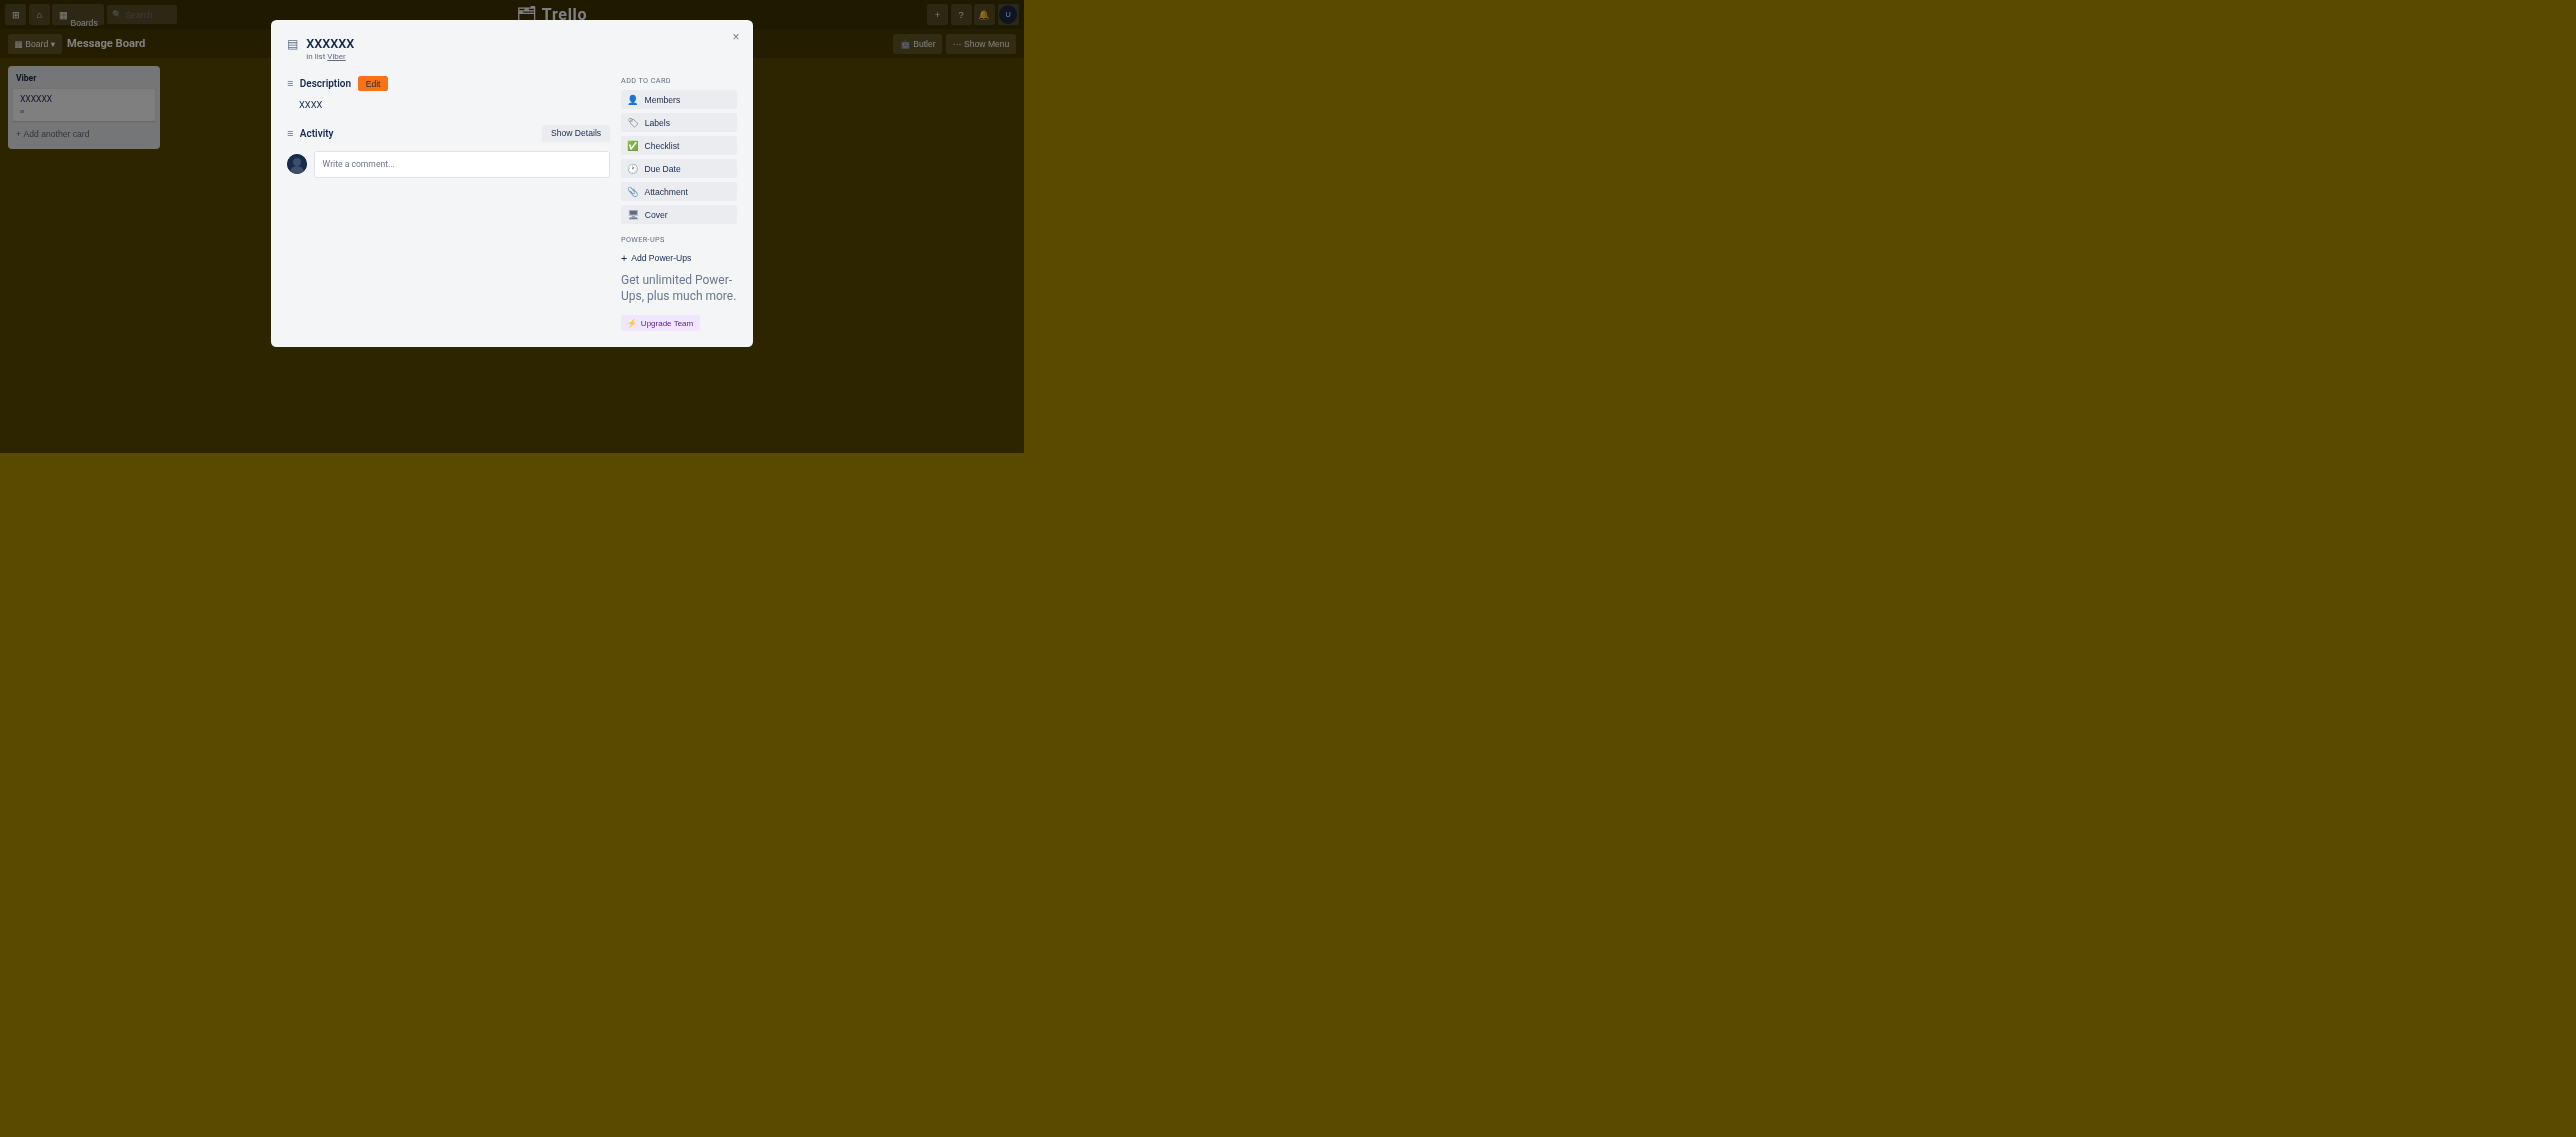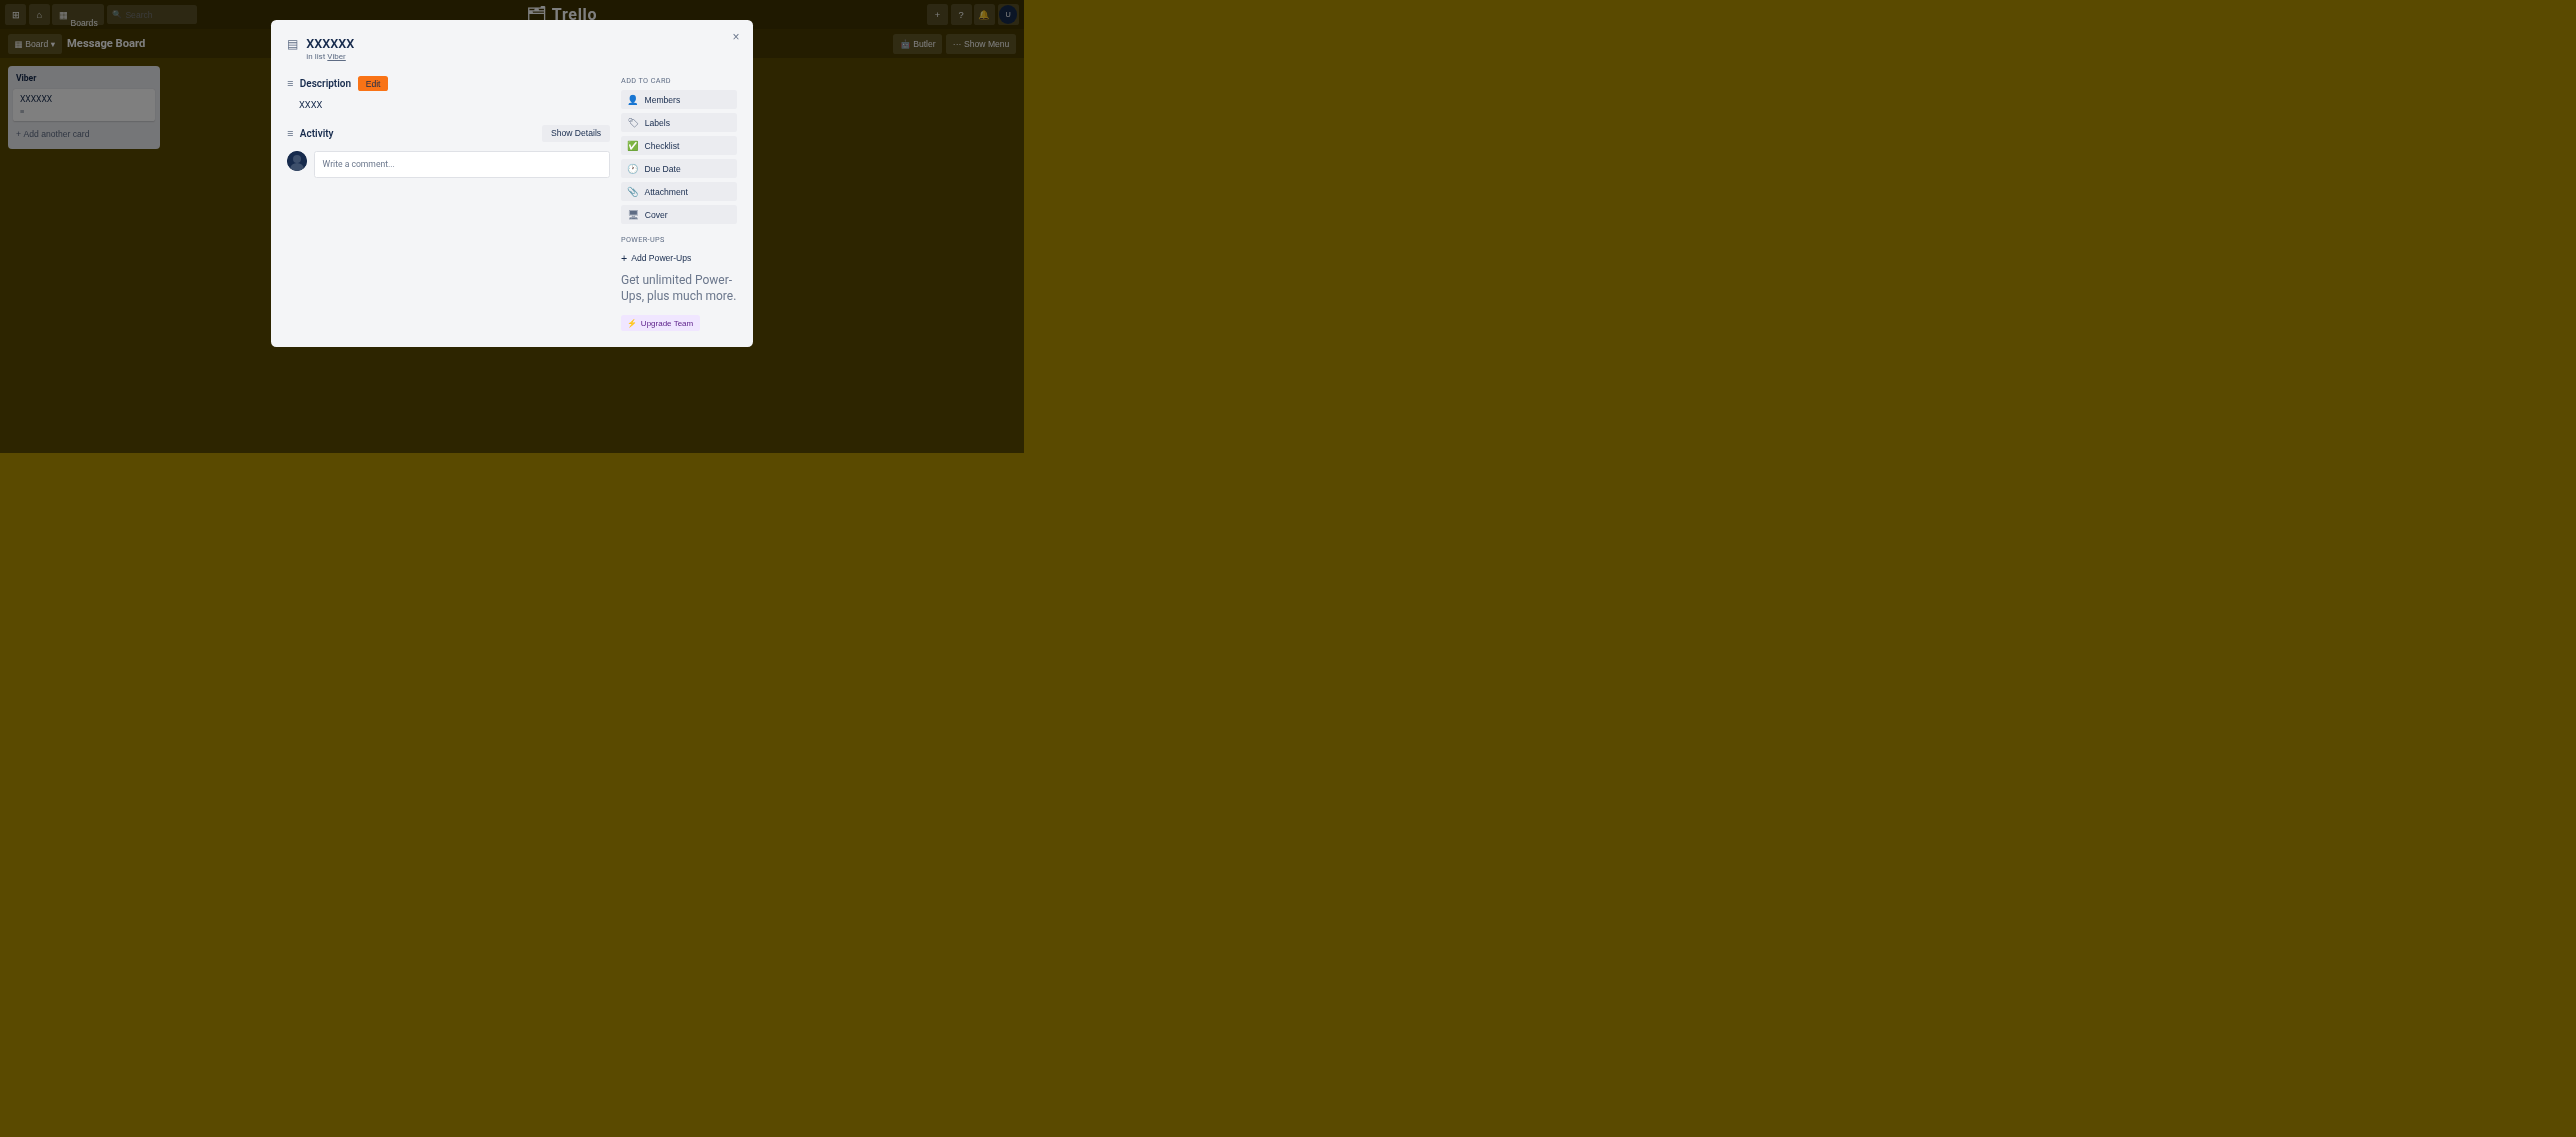--- a/index.html
+++ b/index.html
@@ -32,21 +32,21 @@
       justify-content: center;
       cursor: pointer;
       color: #fff;
       font-size: 9.3px;
     }
     .nav-search {
       background: rgba(255,255,255,0.15);
       border: none;
       border-radius: 2.6px;
       height: 18.5px;
-      width: 90px;
+      width: 70px;
       color: rgba(255,255,255,0.7);
       font-size: 8.6px;
       padding: 0 5.3px 0 18.5px;
       cursor: pointer;
     }
     .nav-search-wrap {
       position: relative;
       display: flex;
       align-items: center;
     }
@@ -313,21 +313,21 @@
       padding: 3.3px 9.3px;
       font-size: 8.6px;
       color: #172b4d;
       cursor: pointer;
     }
 
     
     .comment-row {
       display: flex;
       gap: 6.6px;
-      align-items: flex-start;
+      align-items: center;
     }
     .avatar {
       width: 20px;
       height: 20px;
       border-radius: 50%;
       background: #172b4d;
       display: flex;
       align-items: center;
       justify-content: center;
       font-size: 8.6px;

